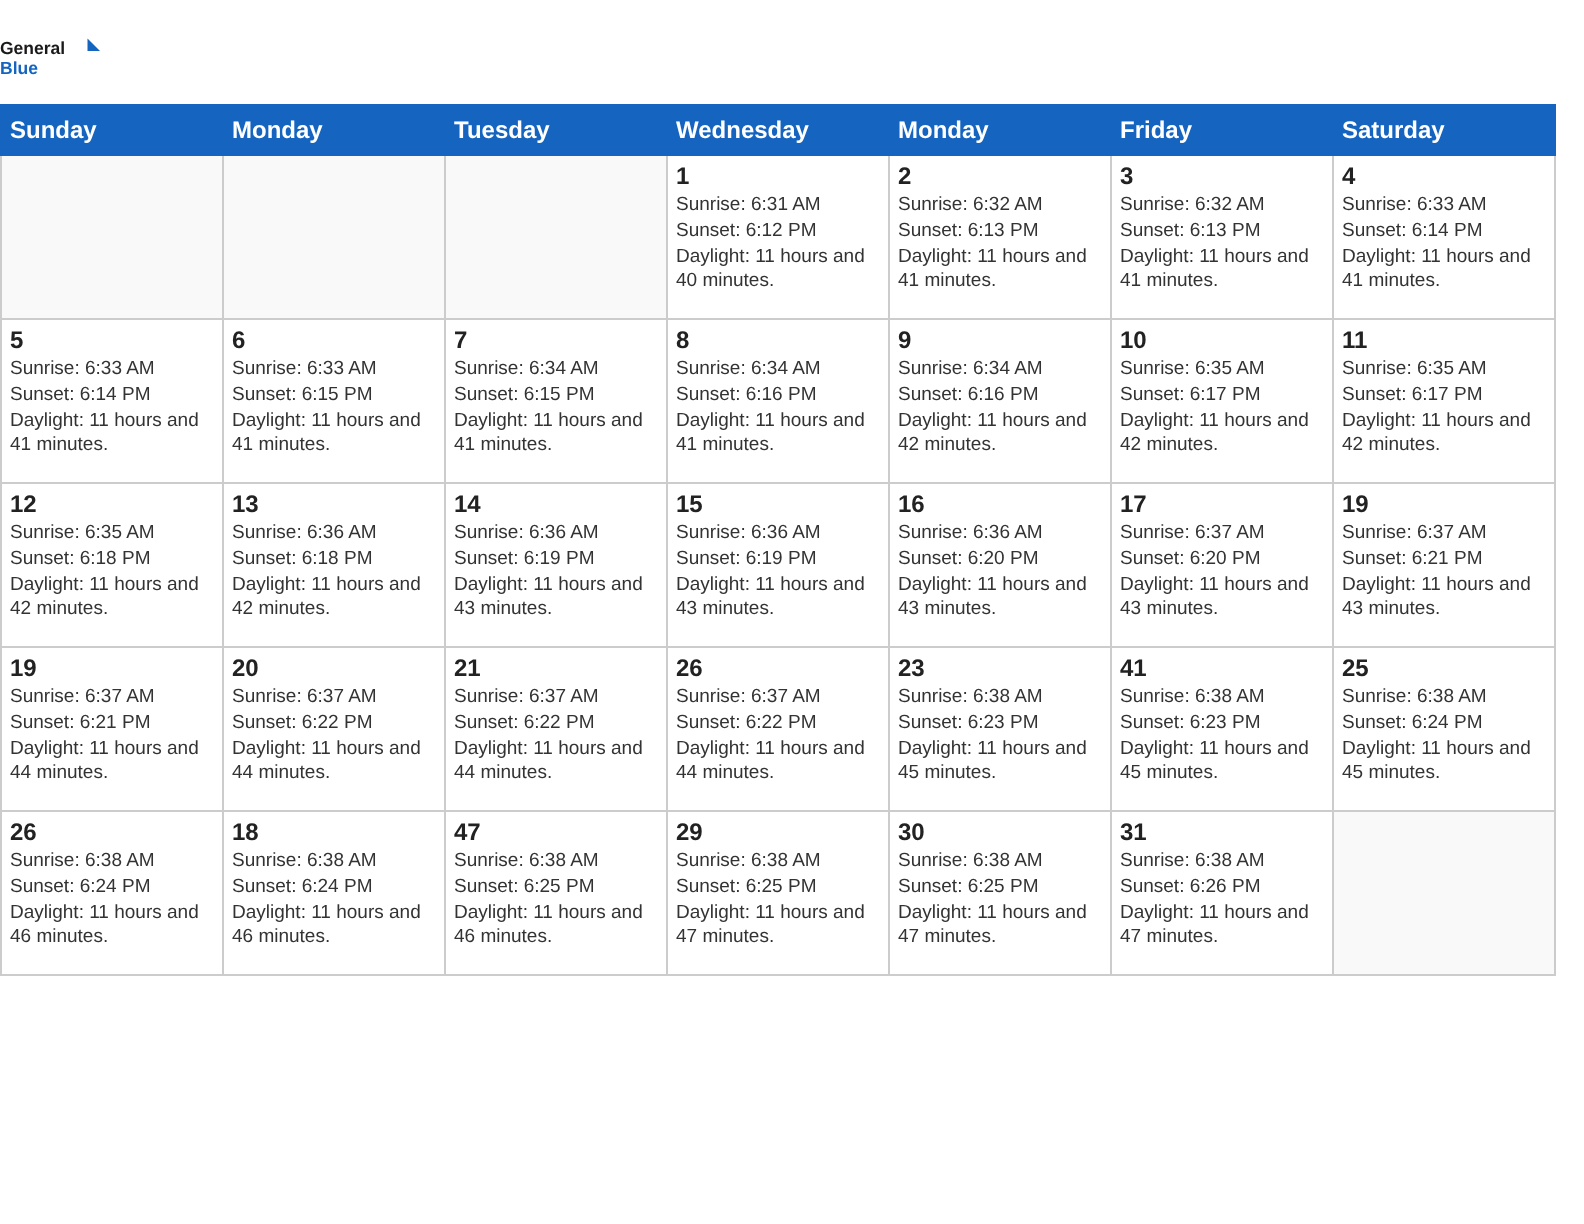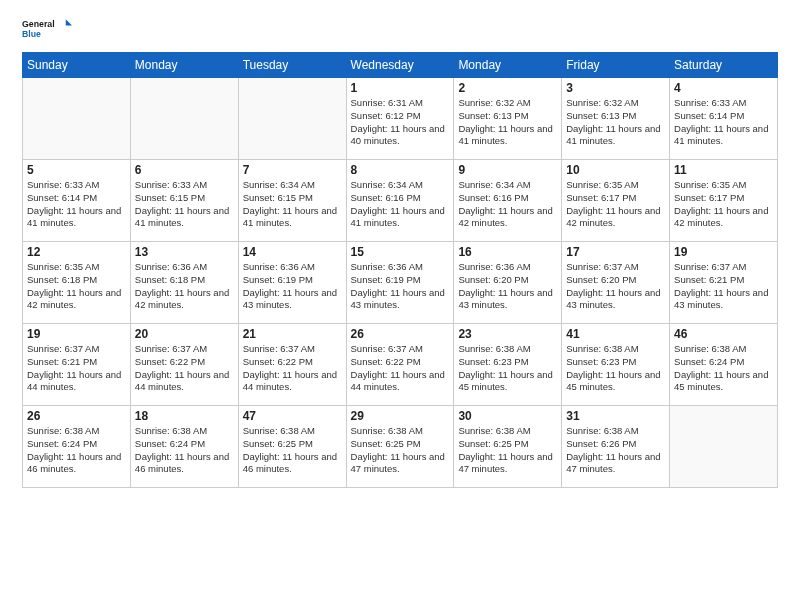--- a/index.html
+++ b/index.html
@@ -7,21 +7,21 @@
       font-family: Arial, sans-serif;
       background: #fff;
       width: 792px;
       height: 612px;
       overflow: hidden;
     }
     .page {
       width: 792px;
       height: 612px;
       background: #fff;
-      padding: 10px 14px 10px 22px;
+      padding: 10px 14px 10px 0;
     }
     .header {
       display: flex;
       justify-content: space-between;
       align-items: flex-start;
       margin-bottom: 6px;
     }
     .logo {
       display: flex;
       align-items: center;
@@ -43,21 +43,21 @@
     }
     .calendar {
       width: 100%;
       border-collapse: collapse;
       table-layout: fixed;
     }
     .calendar thead tr th {
       background: #1565c0;
       color: #fff;
       font-size: 12px;
-      font-weight: normal;
+      font-weight: bold;
       padding: 5px 4px;
       text-align: left;
       border: 1px solid #1565c0;
     }
     .calendar tbody tr td {
       border: 1px solid #ccc;
       vertical-align: top;
       padding: 3px 4px;
       background: #fff;
       height: 82px;
@@ -211,21 +211,21 @@
           </td>
           <td>
             <div class="day-num">23</div>
             <div class="day-info">Sunrise: 6:38 AM<br>Sunset: 6:23 PM<br>Daylight: 11 hours and 45 minutes.</div>
           </td>
           <td>
             <div class="day-num">41</div>
             <div class="day-info">Sunrise: 6:38 AM<br>Sunset: 6:23 PM<br>Daylight: 11 hours and 45 minutes.</div>
           </td>
           <td>
-            <div class="day-num">46</div>
+            <div class="day-num">25</div>
             <div class="day-info">Sunrise: 6:38 AM<br>Sunset: 6:24 PM<br>Daylight: 11 hours and 45 minutes.</div>
           </td>
         </tr>
         <tr>
           <td>
             <div class="day-num">26</div>
             <div class="day-info">Sunrise: 6:38 AM<br>Sunset: 6:24 PM<br>Daylight: 11 hours and 46 minutes.</div>
           </td>
           <td>
             <div class="day-num">18</div>

